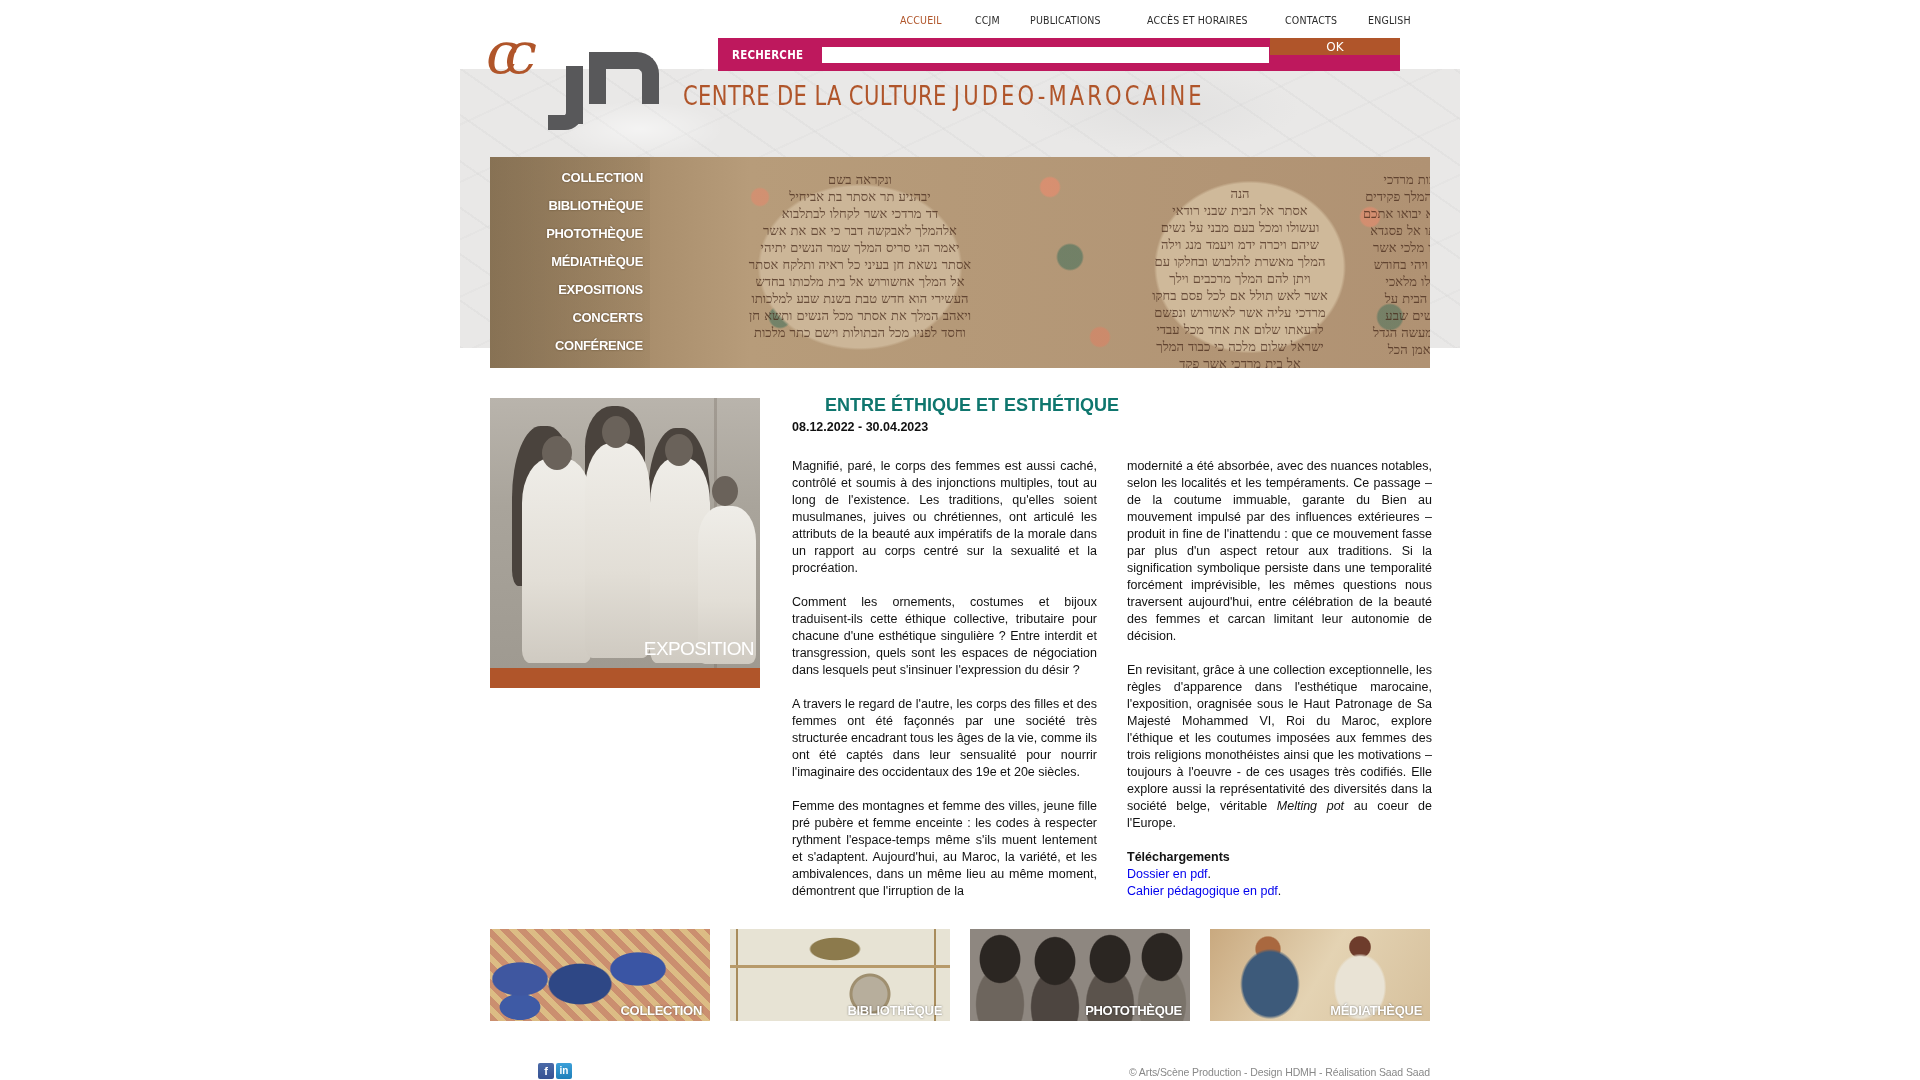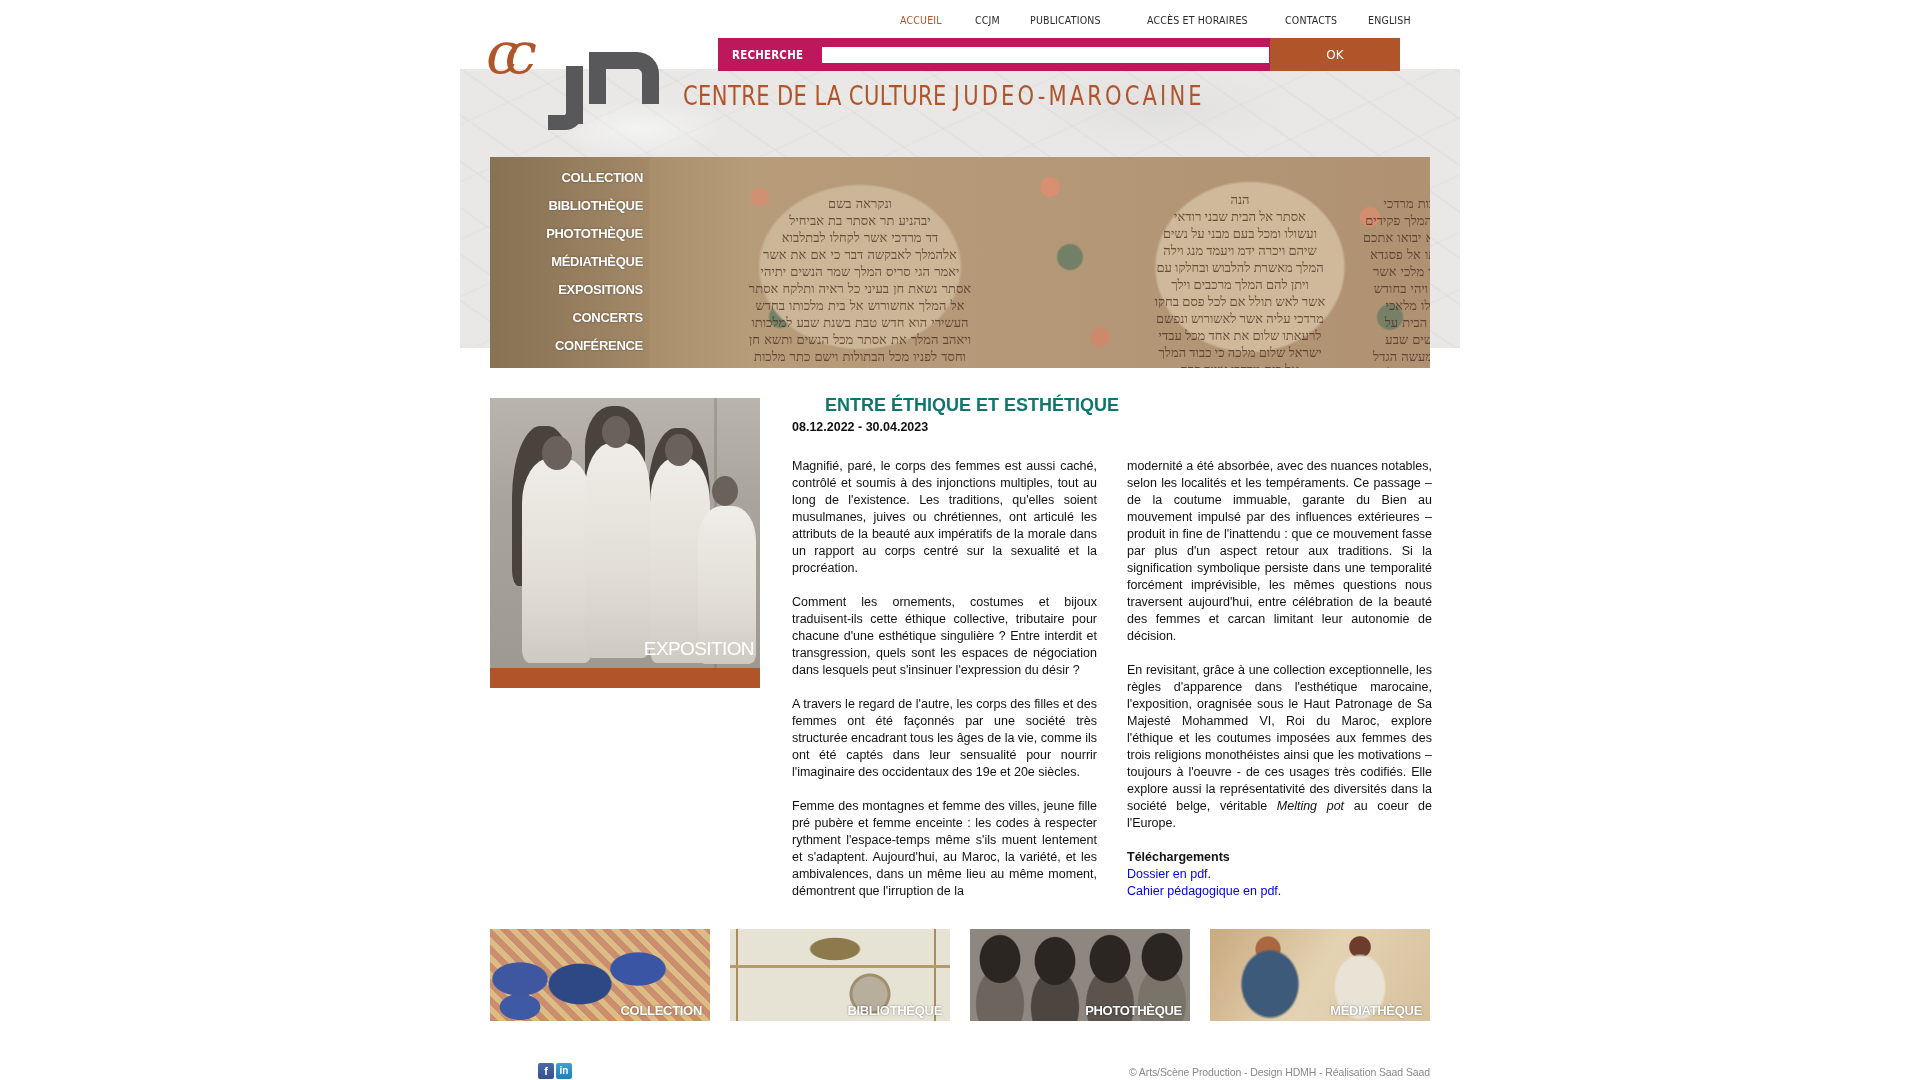--- a/index.html
+++ b/index.html
@@ -12,21 +12,21 @@
     letter-spacing: 0.2px; color: #2b2b2b; text-decoration: none; text-transform: uppercase;
     transform: scaleX(0.86); transform-origin: left center; white-space: nowrap; }
   .topnav a.active { color: #b0552a; }
 
   
   .search { position: absolute; left: 718px; top: 38px; width: 682px; height: 33px; background: #be185d; }
   .search .label { position: absolute; left: 14px; top: 9px; color: #fff; font-family: "DejaVu Sans", sans-serif;
     font-weight: bold; font-size: 12.5px; transform: scaleX(0.82); transform-origin: left center; letter-spacing: 0.3px; }
   .search input { position: absolute; left: 104px; top: 9px; width: 447px; height: 16px; border: none; outline: none;
     background: #fff; font-size: 11px; padding: 0 4px; }
-  .search .ok { position: absolute; left: 552px; top: 0; width: 130px; height: 33px; background: #b0552a; color: #fff;
+  .search .ok { position: absolute; left: 552px; top: 0; width: 130px; height: 17px; background: #b0552a; color: #fff;
     border: none; font-family: "DejaVu Sans", sans-serif; font-size: 12px; cursor: pointer; }
 
   
   .band { position: absolute; left: 460px; top: 69px; width: 1000px; height: 279px;
     background:
       radial-gradient(ellipse 120px 40px at 180px 60px, rgba(255,255,255,0.5), transparent 70%),
       radial-gradient(ellipse 200px 60px at 700px 40px, rgba(210,210,210,0.35), transparent 70%),
       repeating-linear-gradient(35deg, rgba(200,200,200,0.18) 0 2px, transparent 2px 38px),
       repeating-linear-gradient(-25deg, rgba(205,205,205,0.14) 0 2px, transparent 2px 52px),
       #e9e8e7; }
@@ -53,21 +53,21 @@
       radial-gradient(ellipse 120px 140px at 1020px 110px, #c9b293 0 60%, transparent 62%),
       radial-gradient(circle at 270px 40px, rgba(220,140,110,0.7) 0 8px, transparent 10px),
       radial-gradient(circle at 560px 30px, rgba(230,140,110,0.7) 0 9px, transparent 11px),
       radial-gradient(circle at 610px 180px, rgba(220,130,100,0.6) 0 9px, transparent 11px),
       radial-gradient(circle at 880px 60px, rgba(225,140,110,0.7) 0 9px, transparent 11px),
       radial-gradient(circle at 290px 160px, rgba(60,110,90,0.55) 0 10px, transparent 12px),
       radial-gradient(circle at 580px 100px, rgba(60,110,90,0.55) 0 12px, transparent 14px),
       radial-gradient(circle at 900px 160px, rgba(60,110,90,0.5) 0 12px, transparent 14px),
       linear-gradient(90deg, #9c8160 0, #a88d6b 150px, #b79c7a 260px, #b09273 100%); }
   .banner .script { position: absolute; font-family: "DejaVu Serif", serif; color: rgba(70,40,25,0.75);
-    font-size: 13px; line-height: 17px; direction: rtl; text-align: center; white-space: pre; margin-top: 24px; }
+    font-size: 13px; line-height: 17px; direction: rtl; text-align: center; white-space: pre; }
   .banner .shade { position: absolute; left: 0; top: 0; width: 160px; height: 211px;
     background: linear-gradient(90deg, rgba(110,95,70,0.45), rgba(130,110,80,0.15)); }
   .side-nav { position: absolute; left: 490px; top: 168px; width: 153px; }
   .side-nav a { display: block; height: 28px; text-align: right; color: #fff; text-decoration: none;
     font-family: "Liberation Sans", sans-serif; font-weight: bold; font-size: 13px; letter-spacing: -0.3px;
     line-height: 20px; text-shadow: 0 0 2px rgba(60,40,20,0.6); }
 
   
   .expo-img { position: absolute; left: 490px; top: 398px; width: 270px; height: 290px; }
   .expo-img .photo { position: absolute; left: 0; top: 0; width: 270px; height: 270px; overflow: hidden;
@@ -174,21 +174,21 @@
   <div class="script" style="left:240px;top:14px;width:260px;">ונקראה בשם
 יבהניע תר אסתר בת אביחיל
 דד מרדכי אשר לקחלו לבתלבוא
 אלהמלך לאבקשה דבר כי אם את אשר
 יאמר הגי סריס המלך שמר הנשים יתיהי
 אסתר נשאת חן בעיני כל ראיה ותלקח אסתר
 אל המלך אחשורוש אל בית מלכותו בחדש
 העשירי הוא חדש טבת בשנת שבע למלכותו
 ויאהב המלך את אסתר מכל הנשים ותשא חן
 וחסד לפניו מכל הבתולות וישם כתר מלכות</div>
-  <div class="script" style="left:620px;top:10px;width:260px;font-family:Liberation Serif, serif;">הנה
+  <div class="script" style="left:620px;top:28px;width:260px;">הנה
 אסתר אל הבית שבני רודאי
 ועשולו ומכל בעם מבני על נשים
 שיהם ויכרה ידמ ויעמד מנג וילה
 המלך מאשרת להלבוש ובחלקו עם
 ויתן להם המלך מרכבים וילך
 אשר לאש תולל אם לכל פסם בחקו
 מרדכי עליה אשר לאשורוש ונפשם
 לרעאתו שלום את אחד מכל עבדי
 ישראל שלום מלכה כי כבוד המלך
 אל בית מרדכי אשר פקד</div>

